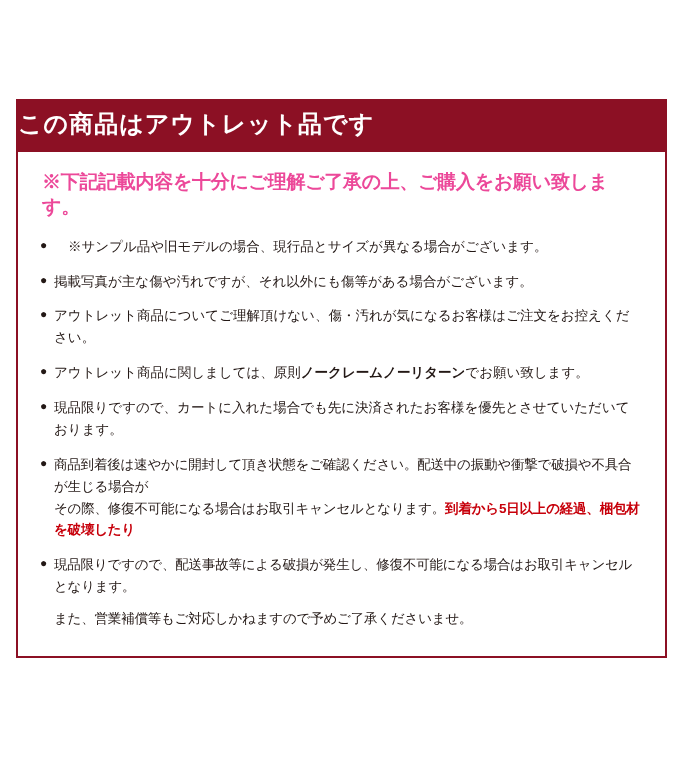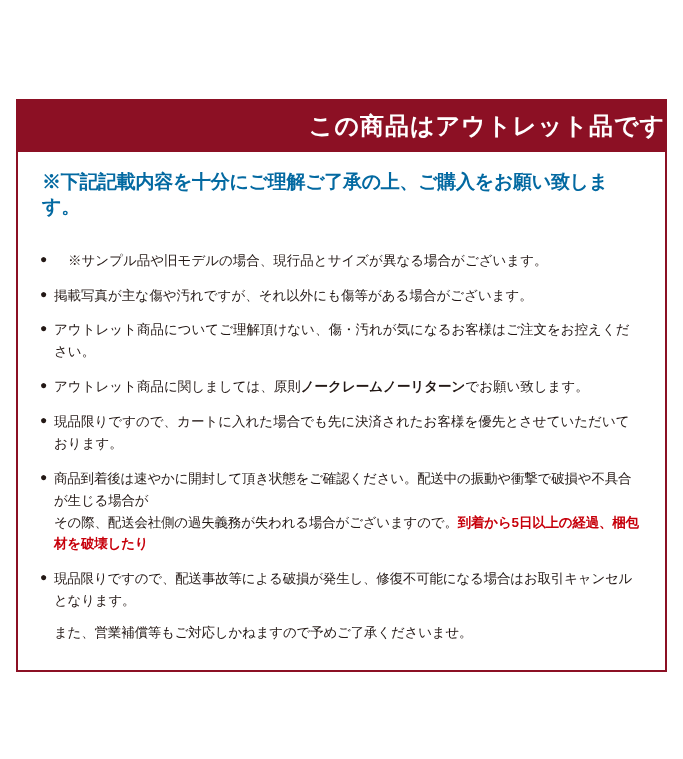--- a/index.html
+++ b/index.html
@@ -19,36 +19,37 @@
     left: 16px;
     top: 99px;
     width: 651px;
     box-sizing: border-box;
     border: 2px solid #8c1024;
     background: #ffffff;
   }
   .notice-header {
     background: #8c1024;
     color: #ffffff;
-    text-align: right;
+    text-align: left;
     font-size: 24px;
     font-weight: bold;
     letter-spacing: 1px;
     padding: 12px 0 13px 0;
     line-height: 1.1;
+    font-family: Liberation Mono, monospace;
   }
   .notice-body {
     padding: 18px 22px 26px 22px;
   }
   .lead {
-    color: #0369a1;
+    color: #ec4899;
     font-size: 19px;
     font-weight: bold;
     letter-spacing: -0.3px;
-    margin: 0 0 30px 2px;
+    margin: 0 0 16px 2px;
     line-height: 1.3;
   }
   .item {
     display: block;
     margin: 0 0 13px 0;
     font-size: 13.5px;
     line-height: 1.62;
   }
   .item:last-child { margin-bottom: 0; }
   .row {
@@ -136,21 +137,21 @@
           <span>現品限りですので、カートに入れた場合でも先に決済されたお客様を優先とさせていただいております。</span>
         </span>
       </div>
     </div>
 
     <div class="item">
       <div class="row">
         <span class="bullet">●</span>
         <span class="row-text tight">
           <span>商品到着後は速やかに開封して頂き状態をご確認ください。配送中の振動や衝撃で破損や不具合が生じる場合が</span>
-          <span class="indent"><span>その際、配送会社側の過失義務が失われる場合がございますので。</span><span class="red">到着から5日以上の経過、梱包材を破壊したり</span></span>
+          <span class="indent"><span>その際、修復不可能になる場合はお取引キャンセルとなります。</span><span class="red">到着から5日以上の経過、梱包材を破壊したり</span></span>
         </span>
       </div>
     </div>
 
     <div class="item">
       <div class="row">
         <span class="bullet">●</span>
         <span class="row-text tight">
           <span>現品限りですので、配送事故等による破損が発生し、修復不可能になる場合はお取引キャンセルとなります。</span>
           <span class="indent" style="margin-top:10px;">また、営業補償等もご対応しかねますので予めご了承くださいませ。</span>

